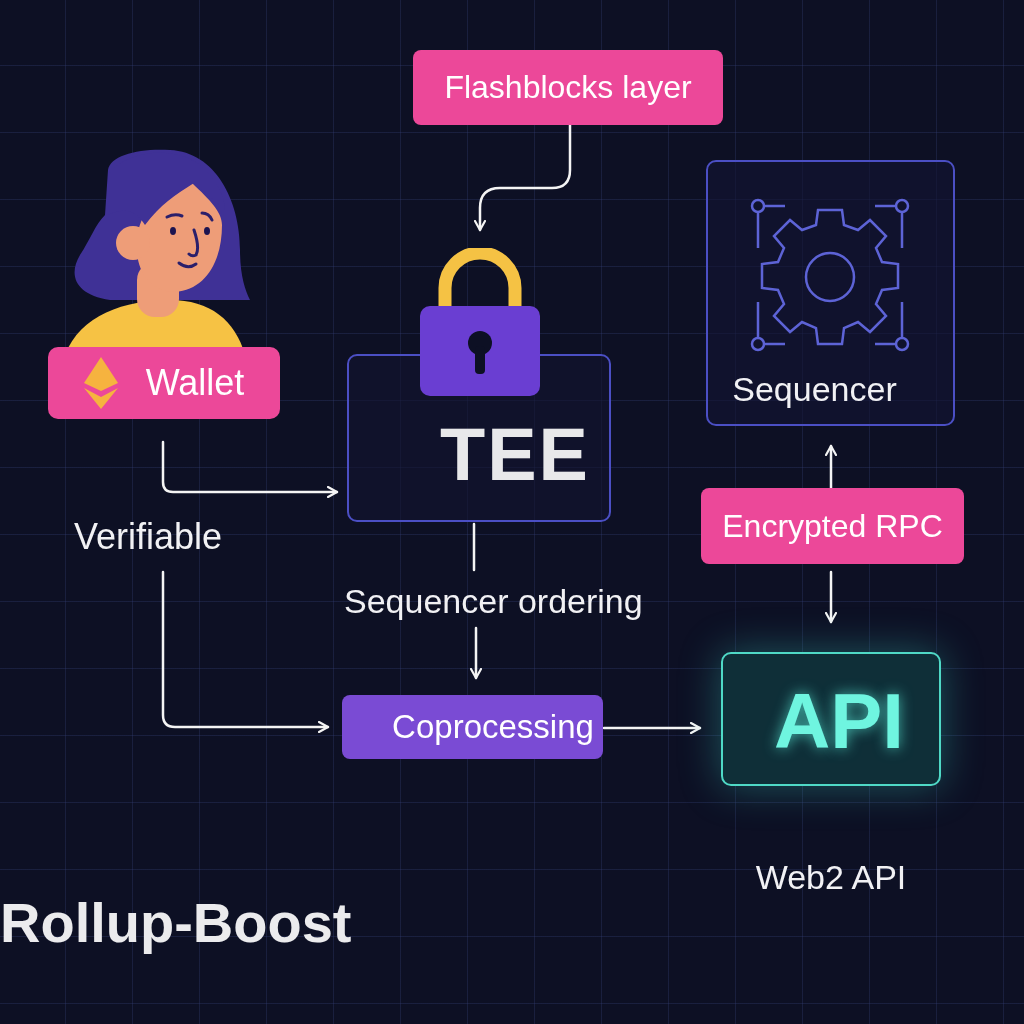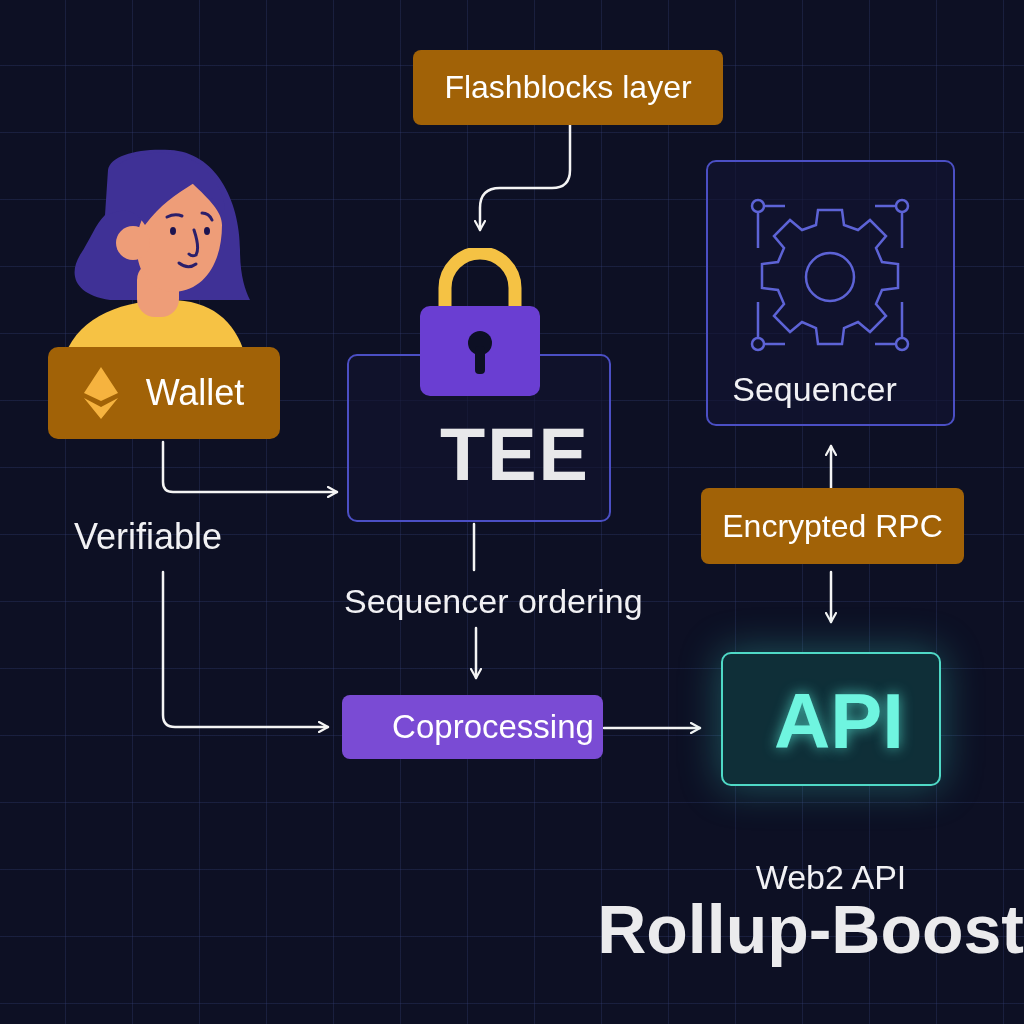--- a/index.html
+++ b/index.html
@@ -12,21 +12,21 @@
     background-size:67px 67px;
     background-position:-2px -2px;
     font-family:"Liberation Sans", sans-serif;
     color:#f1f1f4;
   }
   .abs { position:absolute; }
   .pill {
     position:absolute; display:flex; align-items:center; justify-content:center;
     border-radius:8px; color:#fff; box-sizing:border-box;
   }
-  .pink { background:#a16207; }
+  .pink { background:#ec4899; }
   .purple { background:#7a4bd4; }
   .label { position:absolute; color:#f1f1f4; white-space:nowrap; }
   svg.overlay { position:absolute; left:0; top:0; }
 </style>
 </head>
 <body>
 
 <svg class="overlay" width="1024" height="1024" style="pointer-events:none">
 
   <path d="M108,170 C110,155 140,148 170,150 C215,152 240,200 240,250 C240,275 245,290 250,300 L200,300 L110,300 C75,295 68,275 80,255 C90,240 95,225 105,215 Z" fill="#3f3196"></path>
@@ -74,21 +74,21 @@
     <path d="M831,488 L831,446" marker-end="url(#arr)"></path>
 
     <path d="M831,572 L831,622" marker-end="url(#arr)"></path>
   </g>
 </svg>
 
 <div class="pill pink" style="left:413px; top:50px; width:310px; height:75px; font-size:32px;">
   <span>Flashblocks layer</span>
 </div>
 
-<div class="pill pink" style="left:48px; top:347px; width:232px; height:92px; font-size:36px; border-radius:10px;">
+<div class="pill pink" style="left:48px; top:347px; width:232px; height:72px; font-size:36px; border-radius:10px;">
   <svg width="34" height="52" viewBox="0 0 34 52" style="margin-right:28px;">
     <polygon points="17,0 34,26 17,34 0,26" fill="#f6b33f"></polygon>
     <polygon points="0,31 17,40 34,31 17,52" fill="#f6b33f"></polygon>
   </svg>
   <span>Wallet</span>
 </div>
 
 <div class="label" style="left:74px; top:516px; font-size:36px;">Verifiable</div>
 
 <div class="abs" style="left:347px; top:354px; width:264px; height:168px; border:2px solid #4b4fc4; border-radius:10px; box-sizing:border-box; background:rgba(18,20,48,0.6);">
@@ -128,13 +128,13 @@
 
 <div class="pill pink" style="left:701px; top:488px; width:263px; height:76px; font-size:32px;">
   <span>Encrypted RPC</span>
 </div>
 
 <div class="abs" style="left:721px; top:652px; width:220px; height:134px; border:2px solid #4fd9c6; border-radius:10px; box-sizing:border-box; background:#0f2f38; box-shadow:0 0 40px rgba(60,220,200,0.35);">
 </div>
 <div class="label" style="left:721px; top:676px; width:188px; text-align:center; font-size:78px; font-weight:bold; color:#6ff5e0; text-shadow:0 0 14px rgba(90,240,220,0.7);padding-left:24px;">API</div>
 <div class="label" style="left:721px; top:815px; width:220px; text-align:center; font-size:34px;margin-top:43px;">Web2 API</div>
 
-<div class="label" style="left:0; top:890px; width:1024px; text-align:right; font-size:68px; font-weight:bold; color:#ebebed;">Rollup-Boost</div>
+<div class="label" style="left:0; top:890px; width:1024px; text-align:left; font-size:56px; font-weight:bold; color:#ebebed;">Rollup-Boost</div>
 
 </body></html>

